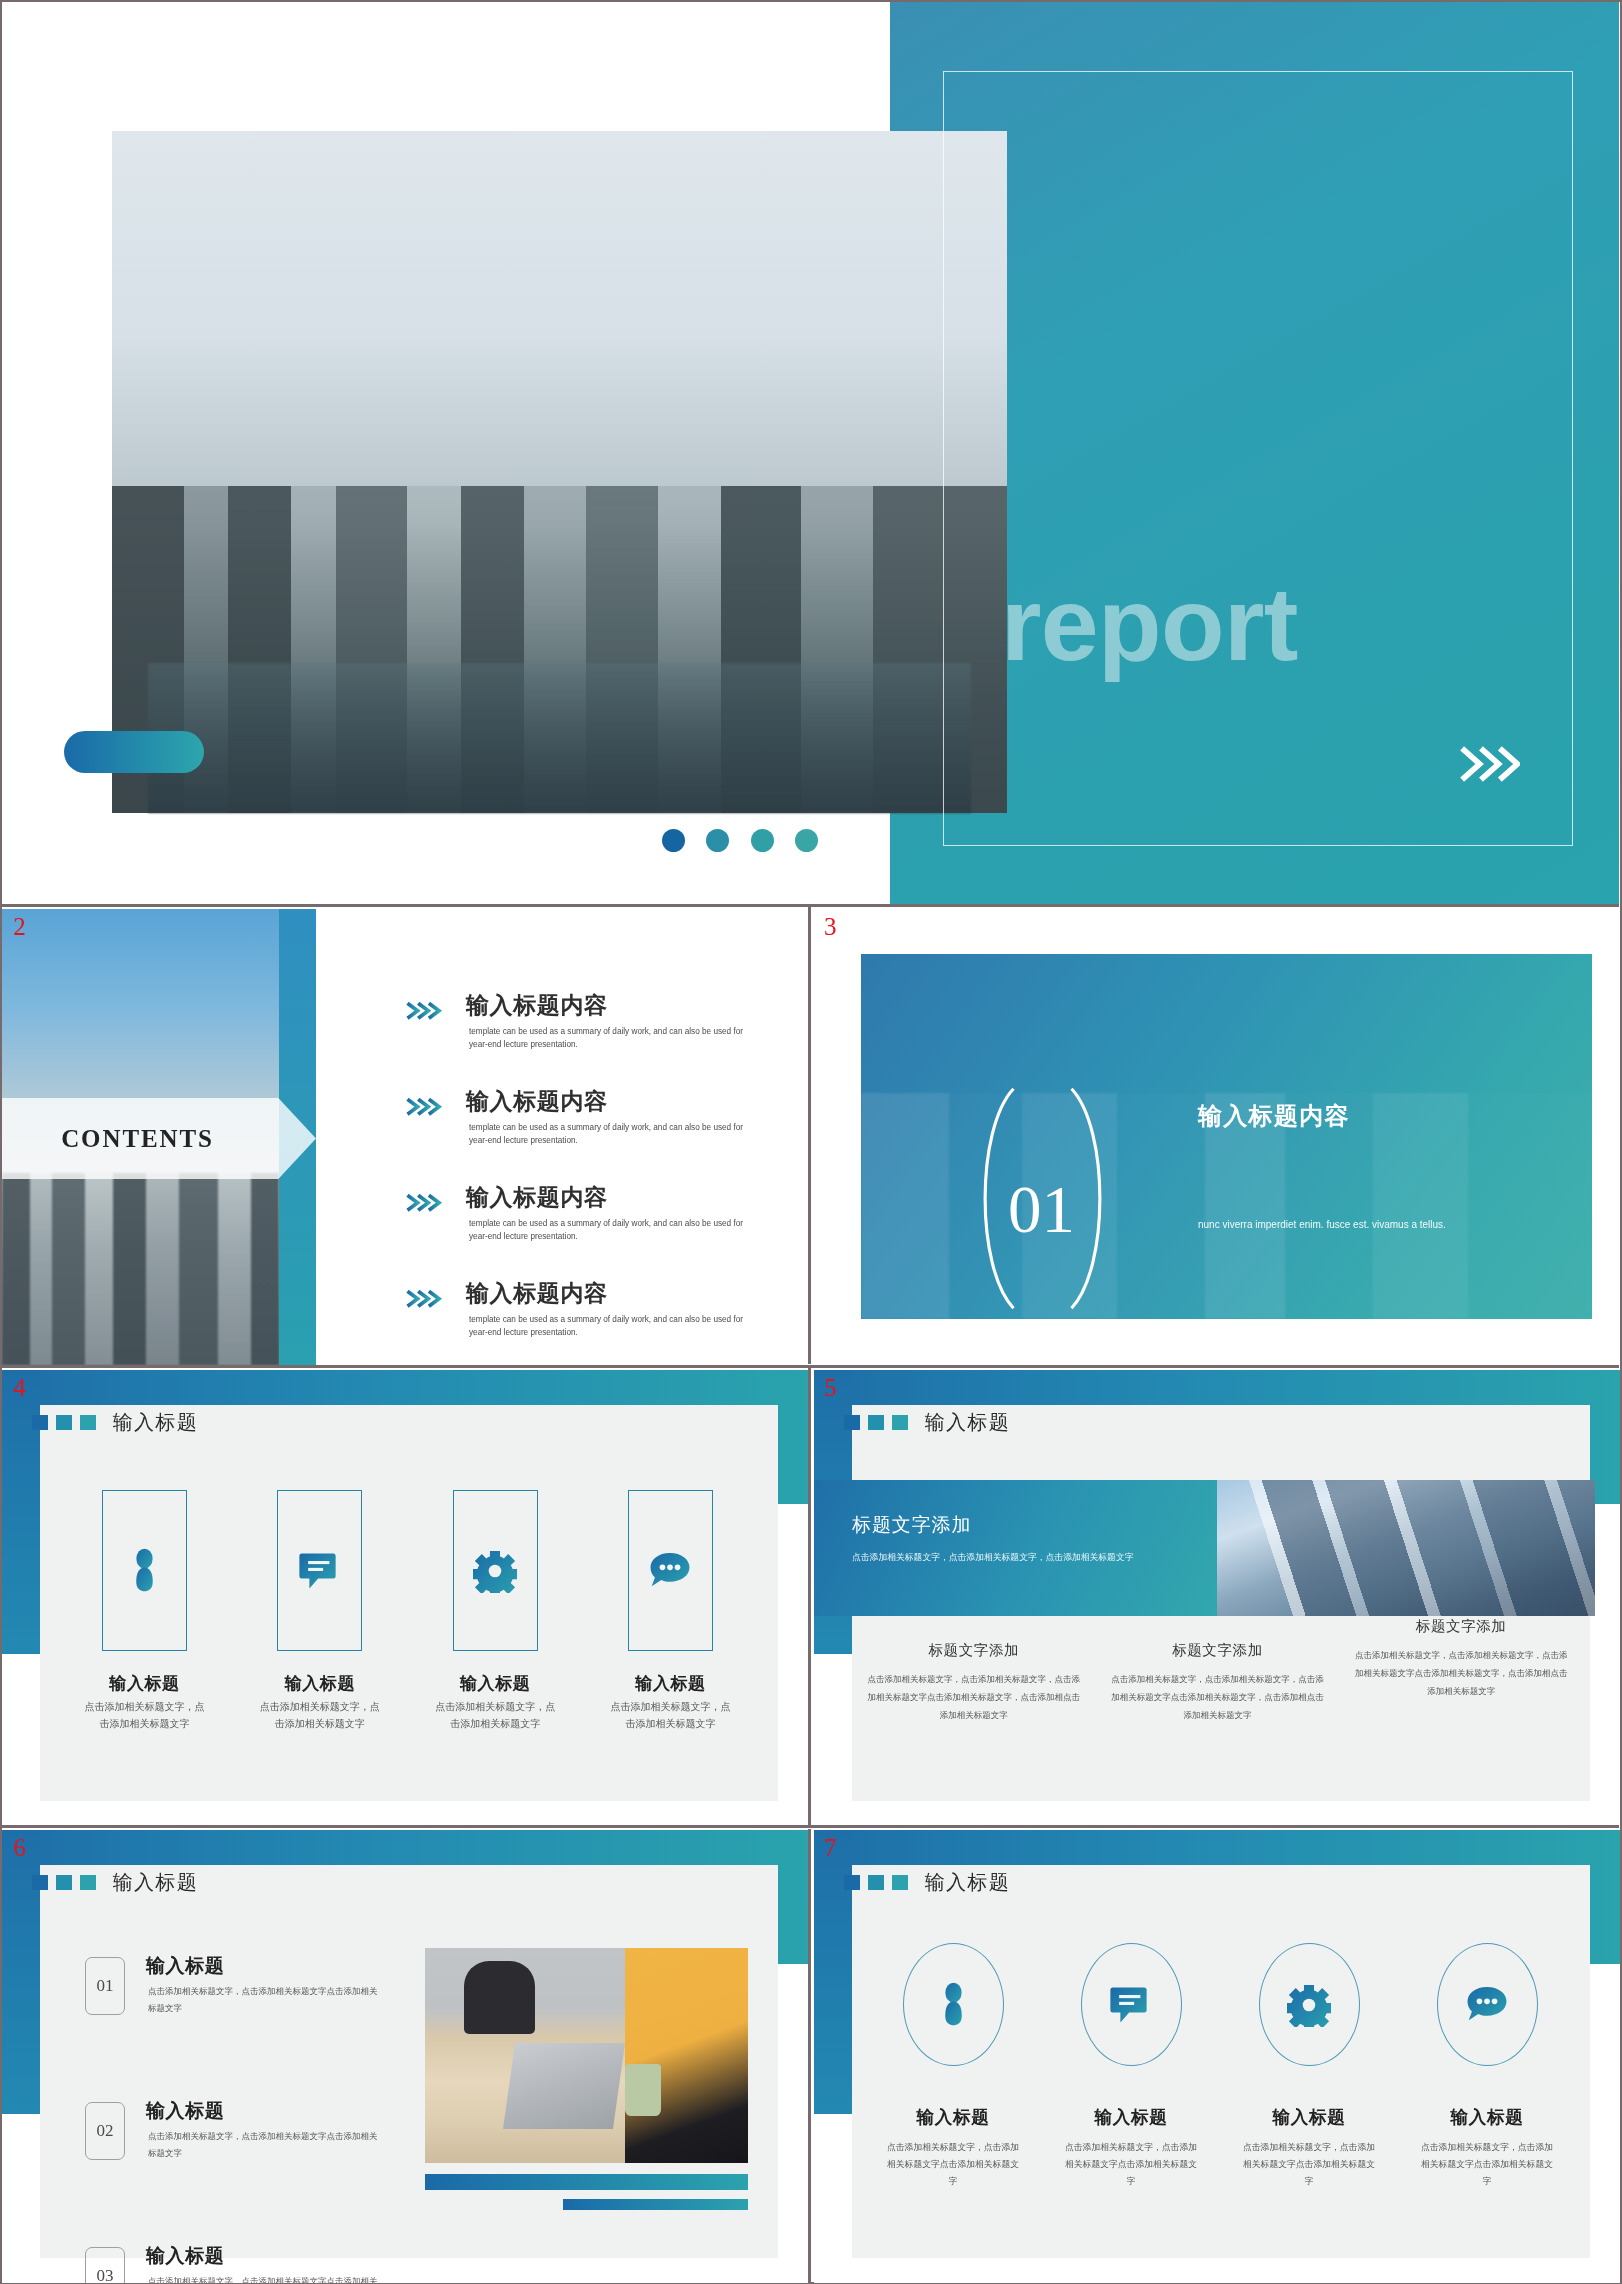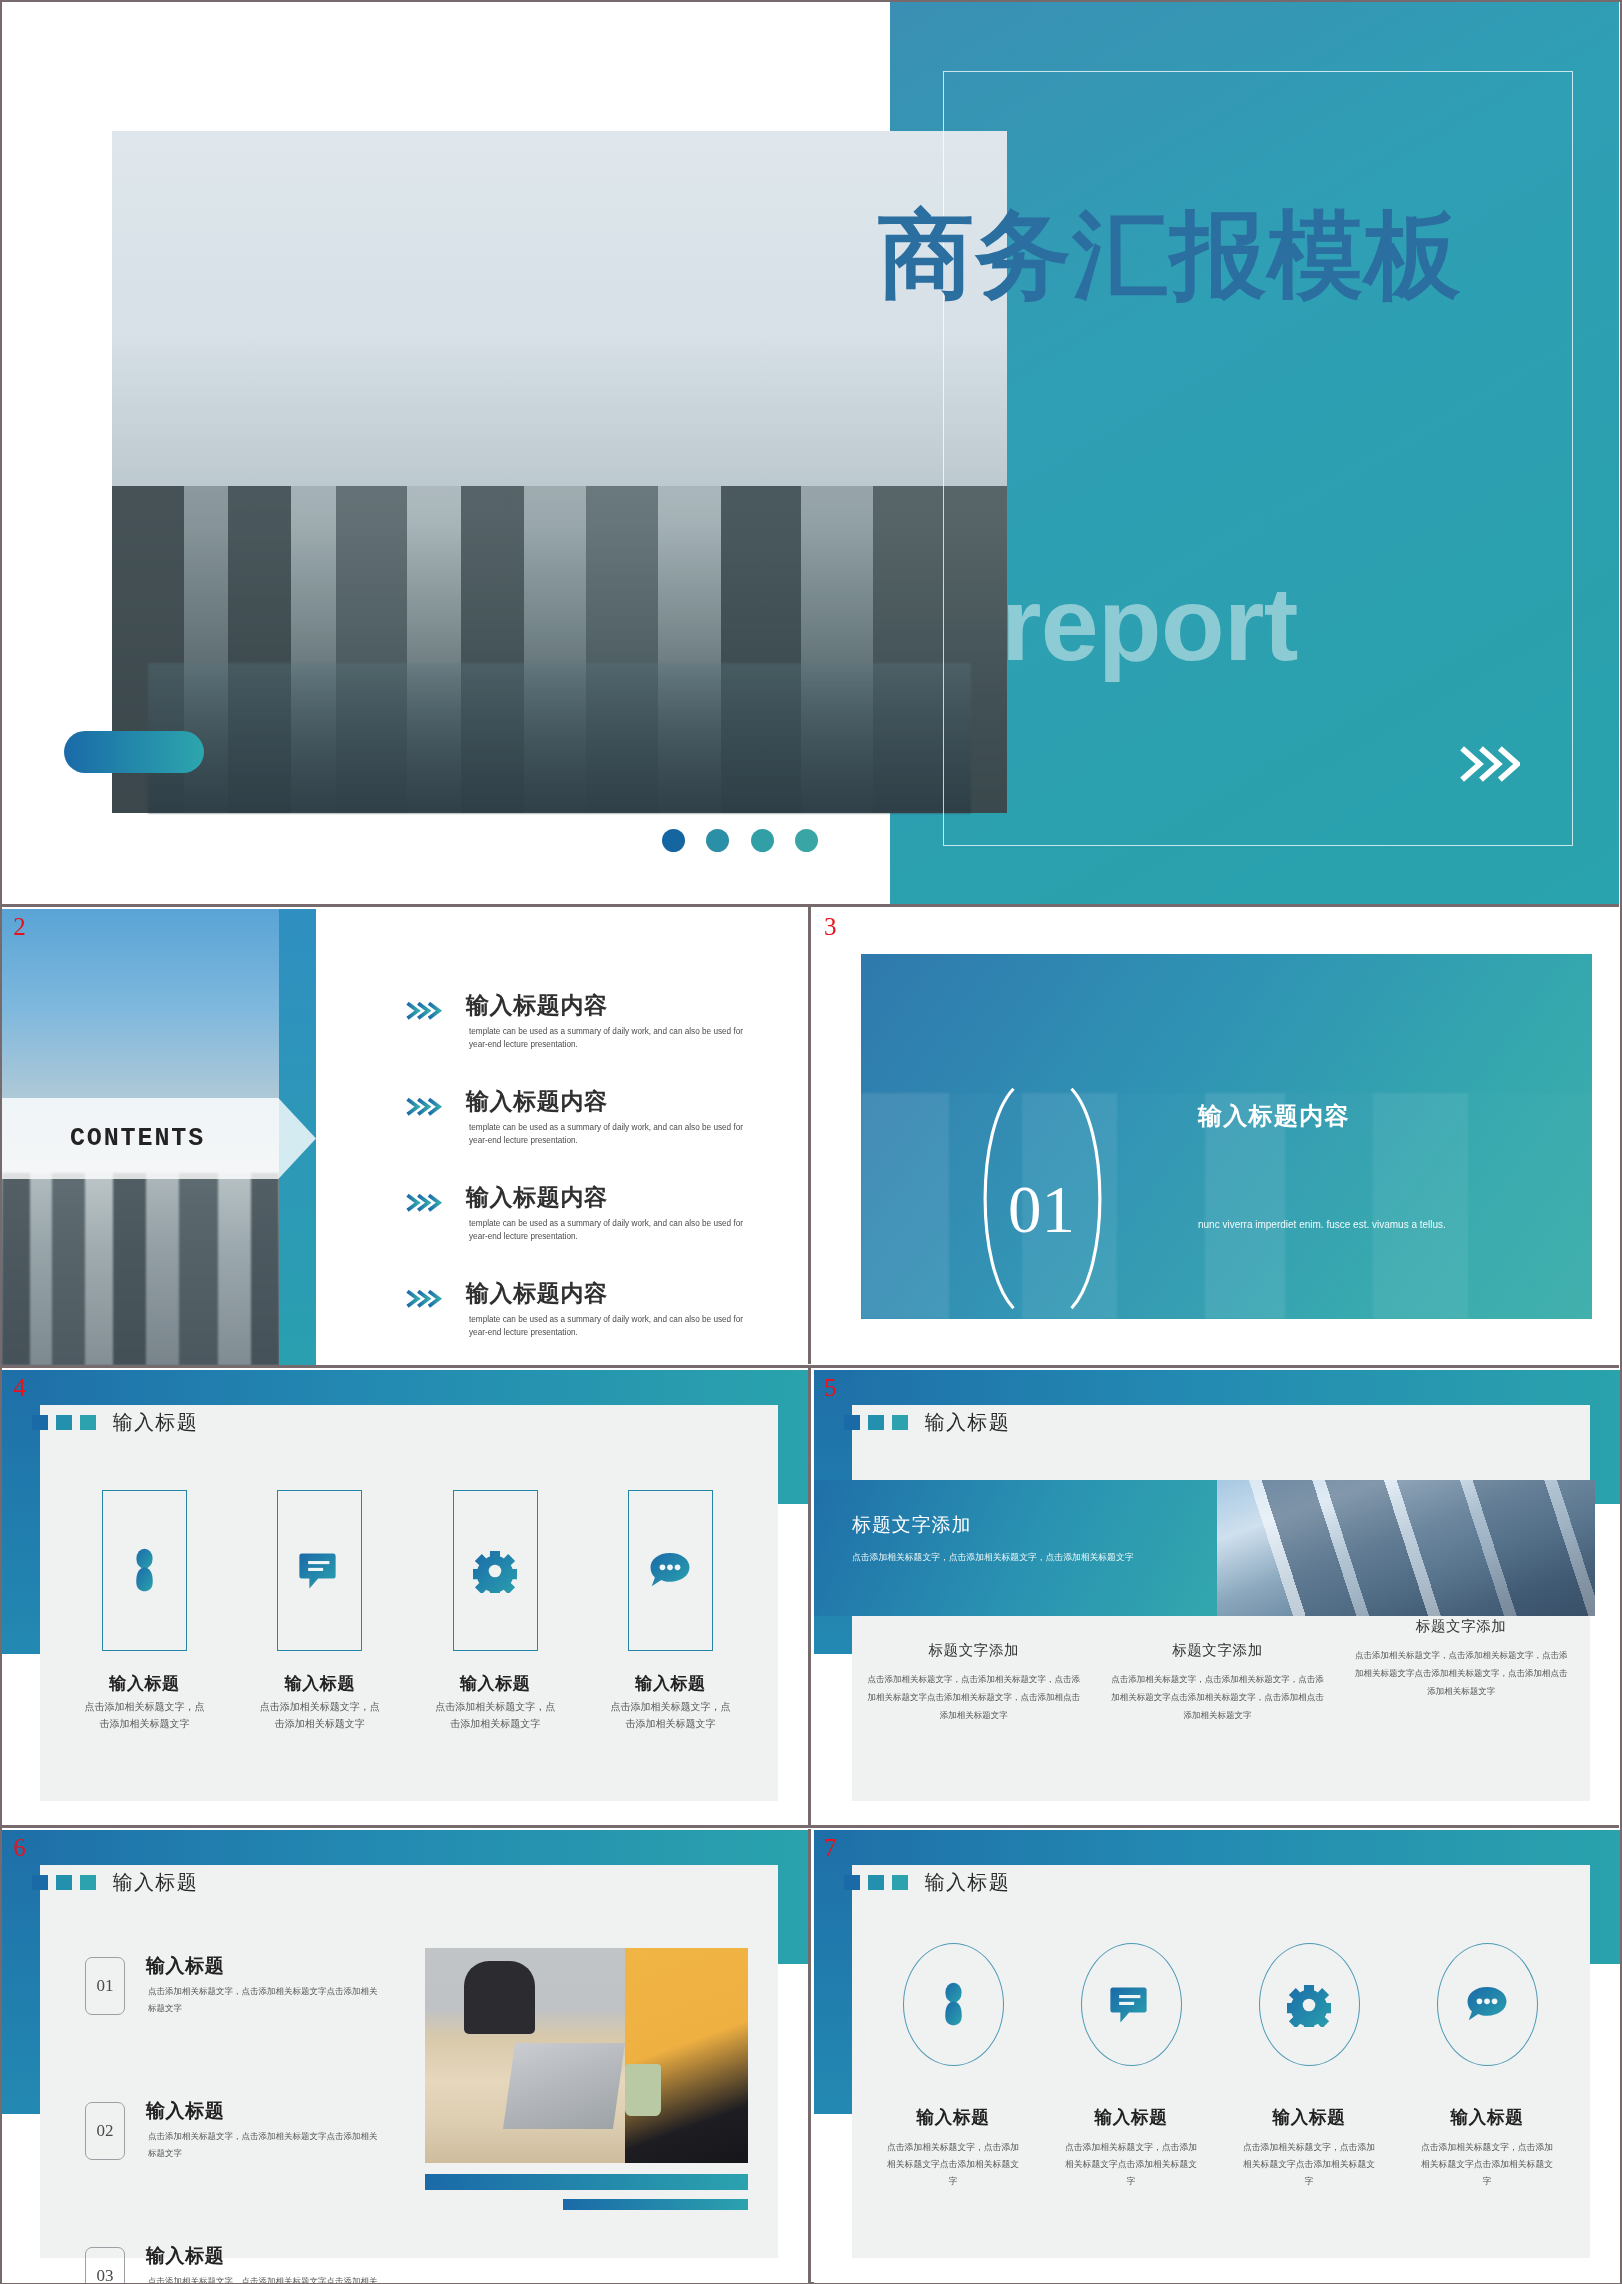--- a/index.html
+++ b/index.html
@@ -108,21 +108,21 @@
   }
   .s2-arrowband {
     position:absolute; left:0; top:189px; width:314px; height:81px;
     background:rgba(255,255,255,.80);
     clip-path: polygon(0 0, 88% 0, 100% 50%, 88% 100%, 0 100%);
   }
   .s2-contents {
     position:absolute; left:0; top:189px; width:271px; height:81px;
     display:flex; align-items:center; justify-content:center;
     font-size:25px; font-weight:700; color:#232323; letter-spacing:1.9px;
-    font-family:Liberation Mono, monospace;
+    font-family:Liberation Serif, serif;
   }
   .s2-list { position:absolute; left:403px; top:81px; width:378px; }
   .s2-item { position:relative; height:96px; }
   .s2-item .chev { position:absolute; left:0; top:10px; width:39px; height:21.4px; }
   .s2-item .t { position:absolute; left:61px; top:0; font-size:23px; font-weight:700; color:#2f2f2f; letter-spacing:0.6px; }
   .s2-item .d { position:absolute; left:64px; top:35px; width:277px; font-size:8.2px; color:#4a4a4a; line-height:1.6; }
 
   #s3 { left:812px; top:907px; width:806px; height:456px; background:#fff; }
   .s3-card {
     position:absolute; left:47px; top:45px; width:731px; height:365px;
@@ -280,21 +280,20 @@
 <div class="page">
 
   <div class="slide" id="s1">
     <div class="s1-white"></div>
     <div class="s1-teal">
       
     </div>
     <div class="s1-photo"></div>
     <div class="s1-frame"></div>
 
-    <div class="s1-title">商务汇报模板</div>
     <div class="s1-report">report</div>
 
     <div class="s1-chevrons">
       <svg viewBox="0 0 100 70" width="63" height="44">
         <g fill="none" stroke="#ffffff" stroke-width="9" stroke-linecap="butt">
           <polyline points="8,10 36,35 8,60"></polyline>
           <polyline points="38,10 66,35 38,60"></polyline>
           <polyline points="68,10 96,35 68,60"></polyline>
         </g>
       </svg>

